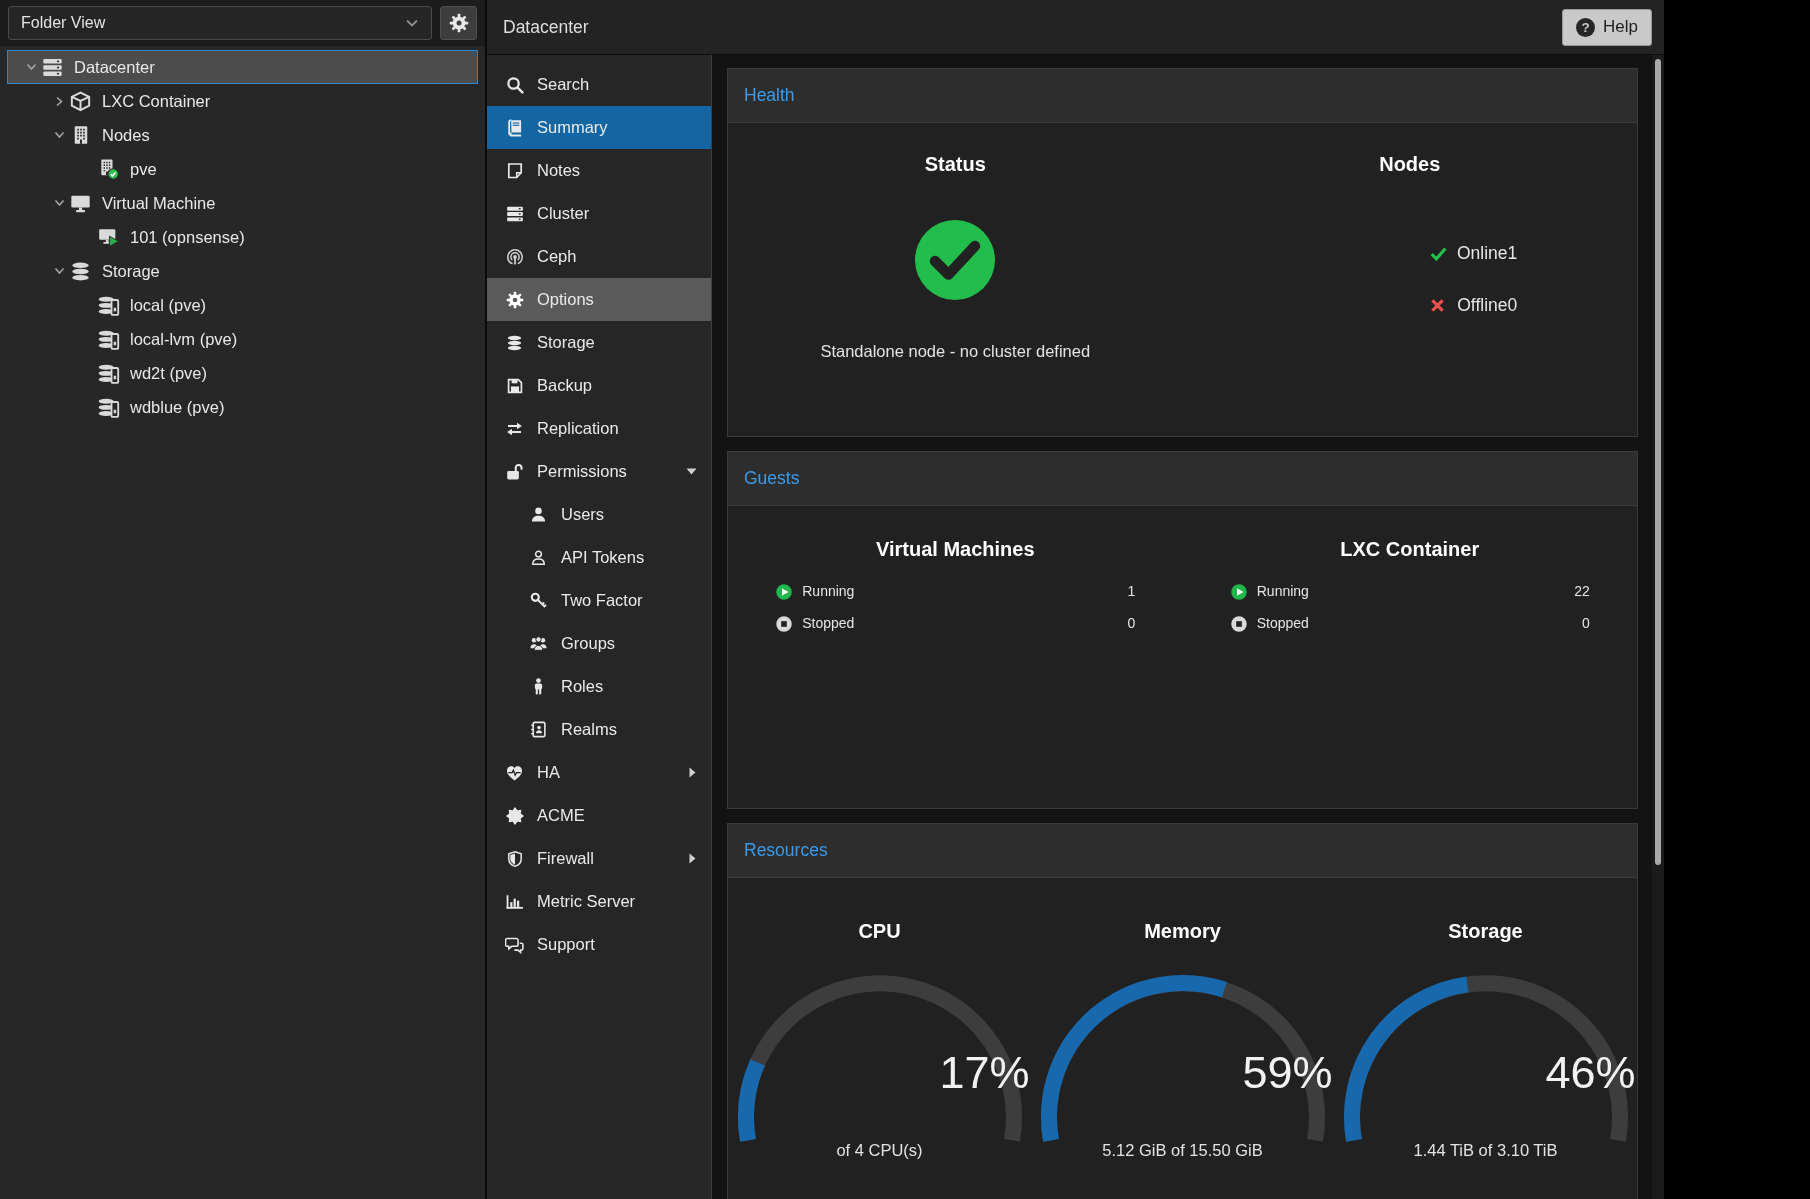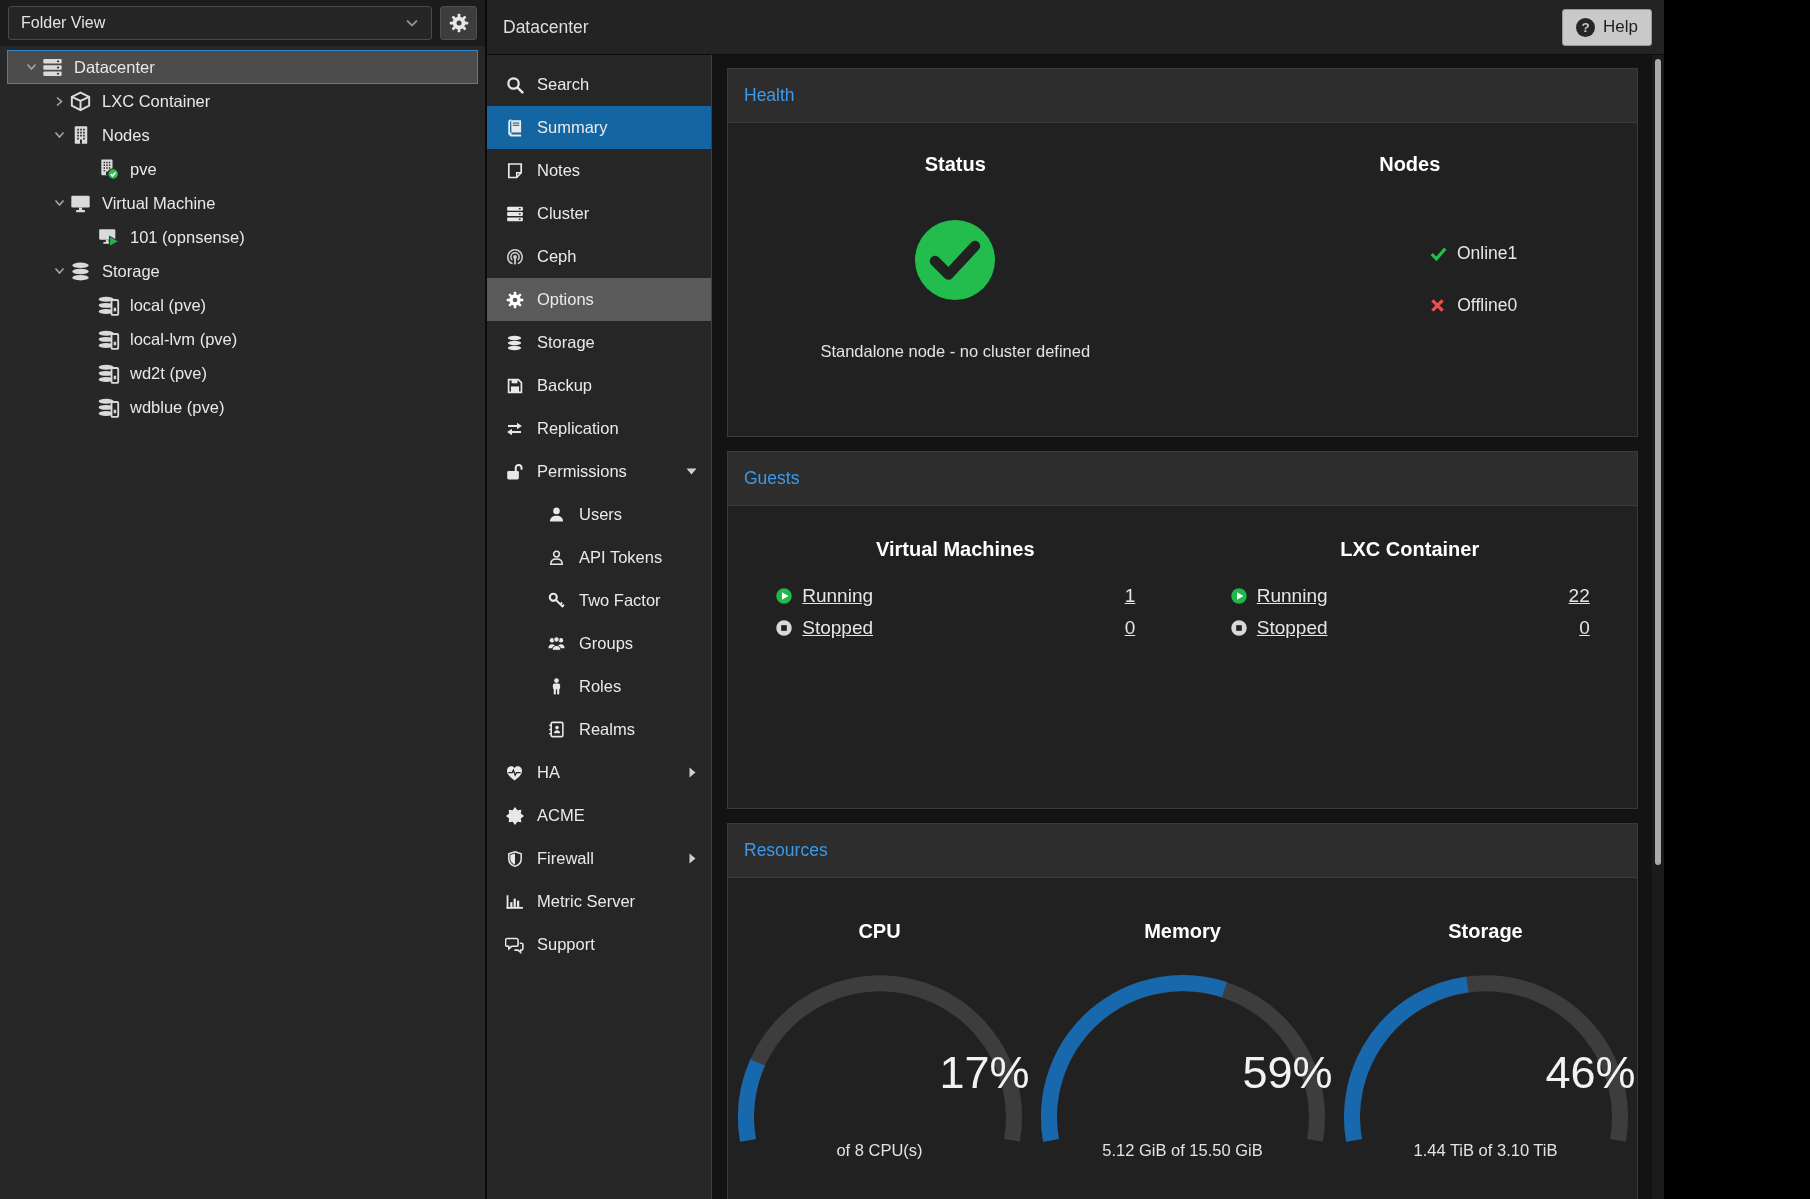--- a/index.html
+++ b/index.html
@@ -37,21 +37,21 @@
             padding:0 13px; display:flex; align-items:center; gap:8px; font-size:17px; color:#1e1e1e; cursor:pointer;}
   .help-q{width:19px; height:19px; border-radius:50%; background:#262626; color:#c9c9c9; font-weight:bold;
           font-size:13.5px; display:flex; align-items:center; justify-content:center;}
 
   .content-row{flex:1; display:flex; min-height:0;}
 
   
   .menu{width:225px; flex:none; background:#262626; border-right:1px solid #3f3f3f; padding-top:8px;}
   .mrow{height:43px; display:flex; align-items:center; padding:0 14px 0 18px; font-size:16.5px; color:#eaeaea;
         cursor:pointer; white-space:nowrap;}
-  .mrow.sub{padding-left:60px;}
+  .mrow.sub{padding-left:42px;}
   .mrow.selected{background:#1466a3;}
   .mrow.hover{background:#5a5a5a;}
   .micon{width:19px; height:18px; flex:none; margin-right:13px; display:flex; align-items:center; justify-content:center;}
   .mchev{margin-left:auto;}
 
   
   .main{flex:1; background:#131313; padding:13px 14px 0 15px; min-width:0; overflow:hidden;}
   .scrollbar{width:12px; flex:none; background:#1b1b1b; position:relative;}
   .scroll-thumb{position:absolute; top:4px; left:3px; width:6px; height:806px; background:#a9a9a9; border-radius:3px; cursor:pointer;}
 
@@ -68,21 +68,21 @@
   .hcol .ctitle{margin-top:30px;}
   .big-check{margin-top:42px;}
   .hcaption{margin-top:40px; font-size:16.5px; color:#e3e3e3;}
   .hrows{margin-top:64px; width:215px; display:flex; flex-direction:column; gap:26px;align-items:flex-end;}
   .hrow{display:flex; align-items:center; font-size:17.5px; height:26px;}
   .hicon{width:20px; height:18px; margin-right:8px; display:flex; align-items:center;}
   .hval{margin-left:auto;}
 
   .gcol .ctitle{margin-top:32px;text-align:center;}
   .grows{margin-top:22px; width:360px; display:flex; flex-direction:column; gap:6px;}
-  .grow{display:flex; align-items:center; font-size:19px; height:26px;text-decoration:underline;}
+  .grow{display:flex; font-size:14px; height:26px;}
   .gicon{width:18px; height:18px; margin-right:9px; display:flex; align-items:center;}
   .gval{margin-left:auto;}
 
   .rcol .ctitle{margin-top:42px;}
   .gauge{margin-top:24px; position:relative; width:300px; height:150px;}
   .gauge svg{position:absolute; top:0; left:0; overflow:visible;}
   .g-track{stroke:#3d3d3d; stroke-width:16; fill:none;}
   .g-fill{stroke:#1768ad; stroke-width:16; fill:none;}
   .gpct{position:absolute; left:0; right:0; top:80px; text-align:right; font-size:45px; color:#f2f2f2;}
   .rdetail{margin-top:24px; font-size:16.5px; color:#e3e3e3;}
@@ -690,21 +690,21 @@
 
             <div class="rcol">
               <div class="ctitle">CPU</div>
               <div class="gauge">
                 <svg width="300" height="186" viewBox="0 0 300 186">
                   <path class="g-track" d="M18.0 173.3 A134 134 0 1 1 282.0 173.3"></path>
                     <path class="g-fill" d="M18.0 173.3 A134 134 0 0 1 27.6 95.5"></path>
                 </svg>
                 <div class="gpct">17%</div>
               </div>
-              <div class="rdetail">of 8 CPU(s)</div>
+              <div class="rdetail">of 4 CPU(s)</div>
             </div>
 
             <div class="rcol">
               <div class="ctitle">Memory</div>
               <div class="gauge">
                 <svg width="300" height="186" viewBox="0 0 300 186">
                   <path class="g-track" d="M18.0 173.3 A134 134 0 1 1 282.0 173.3"></path>
                     <path class="g-fill" d="M18.0 173.3 A134 134 0 0 1 191.4 22.6"></path>
                 </svg>
                 <div class="gpct">59%</div>

